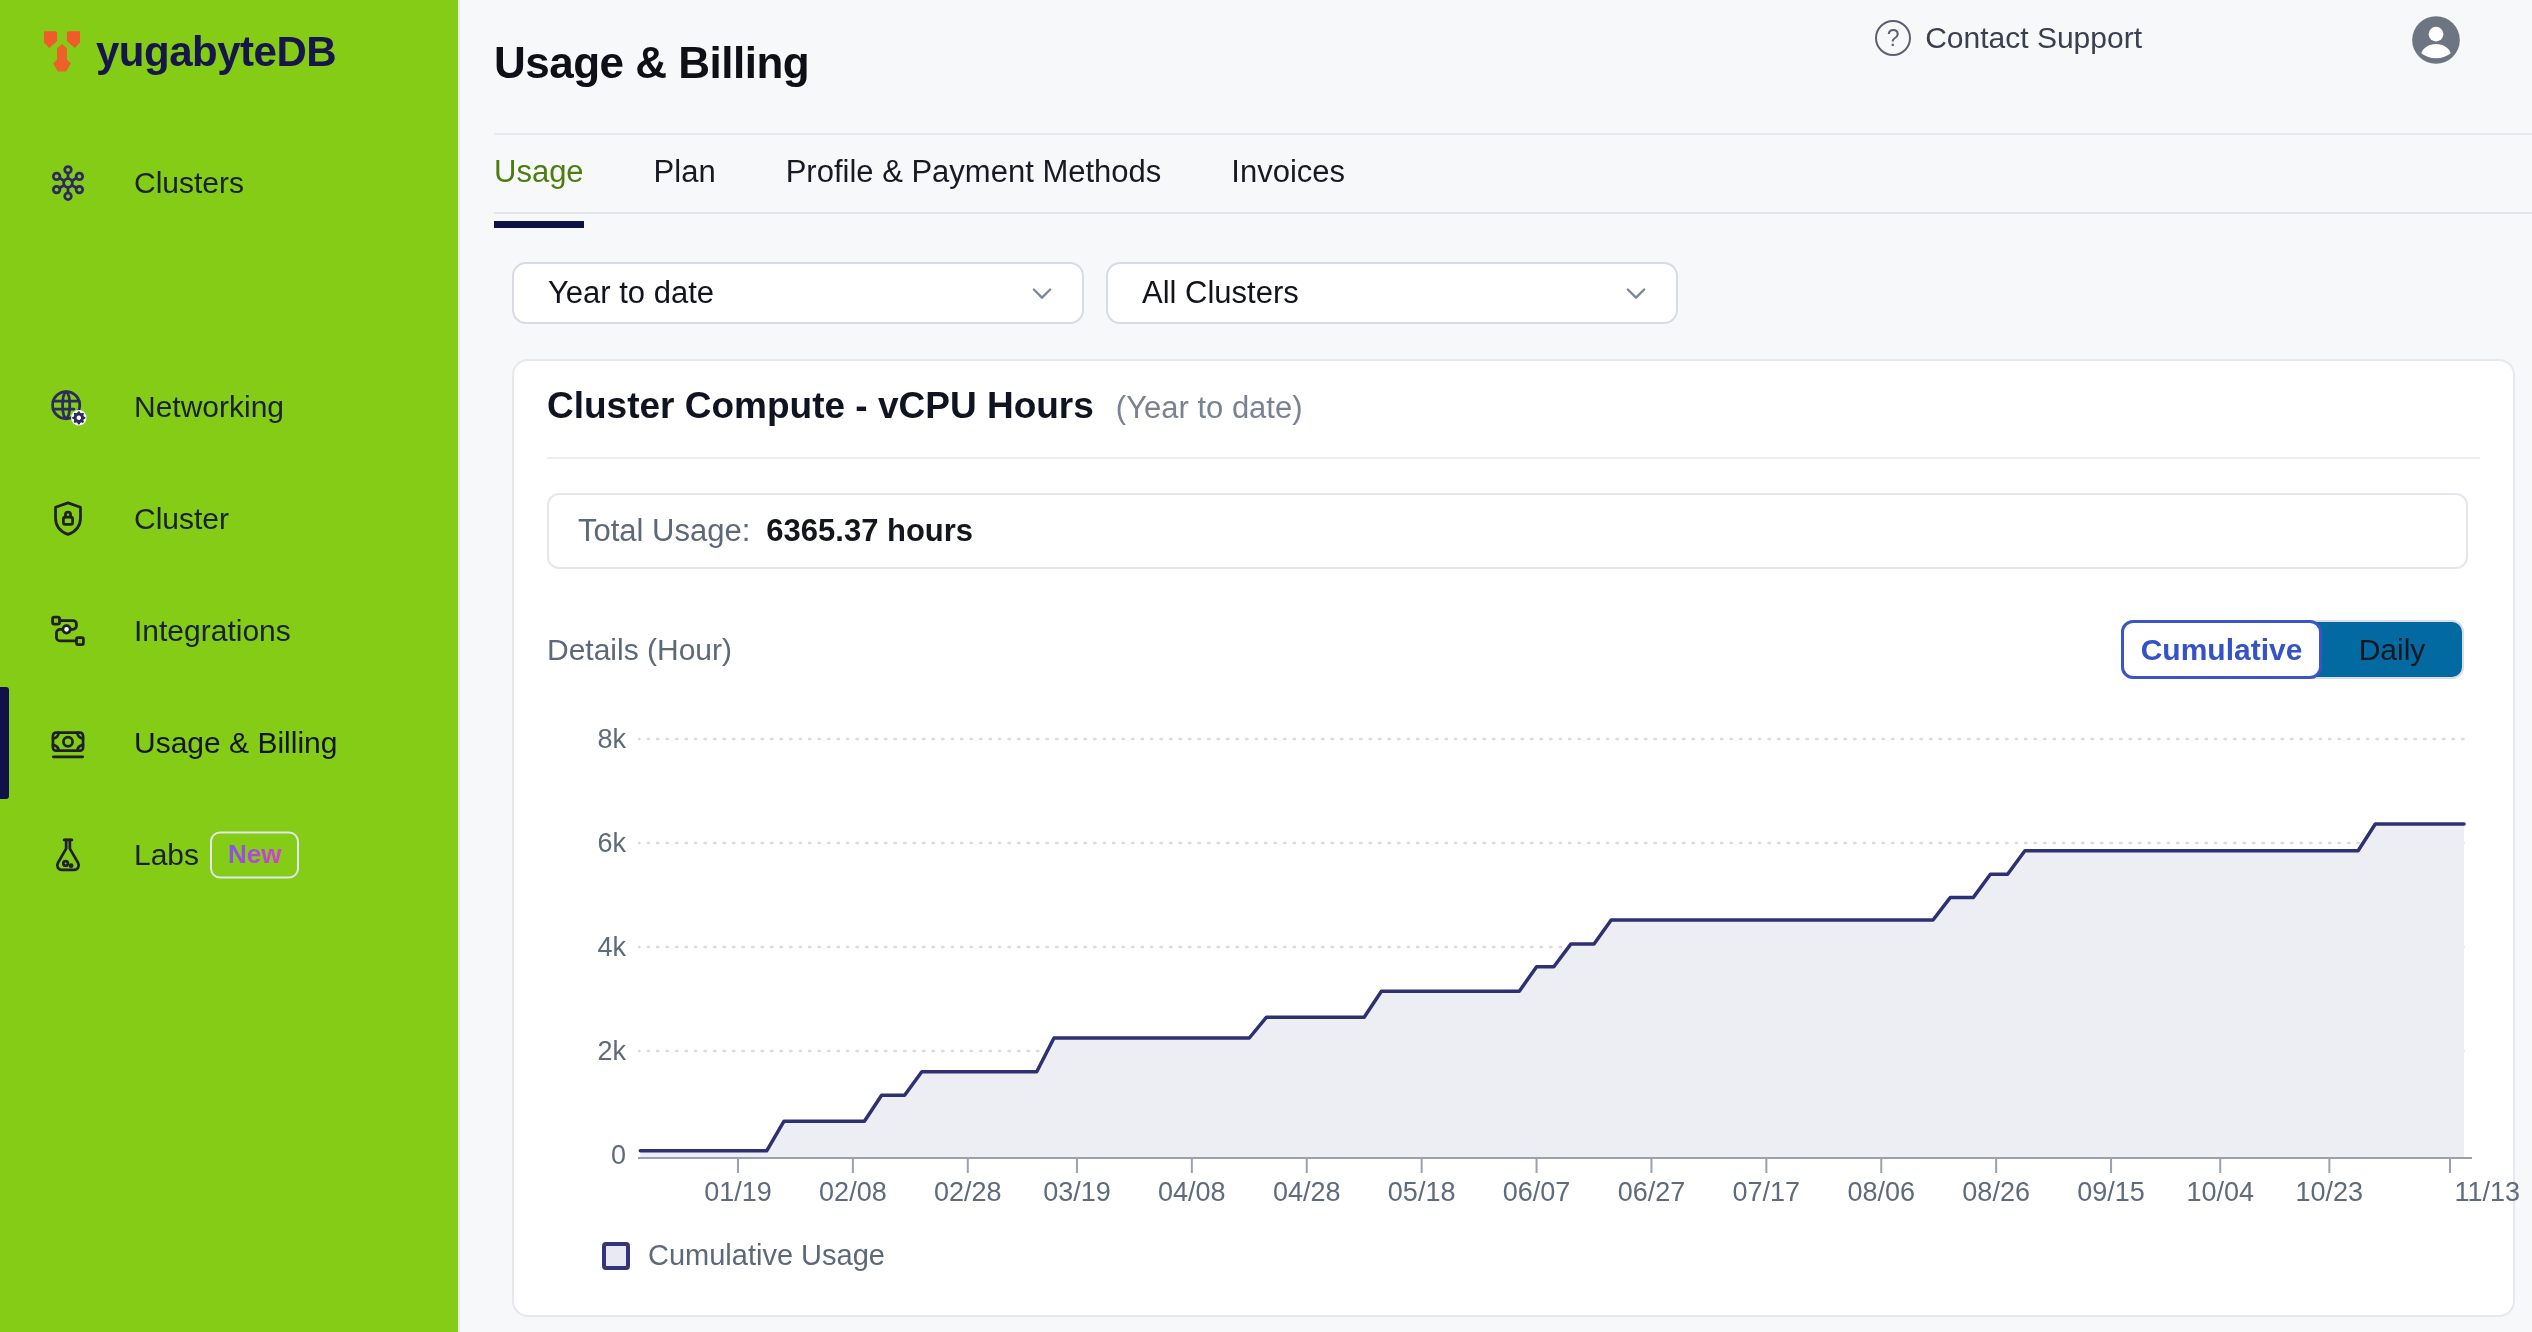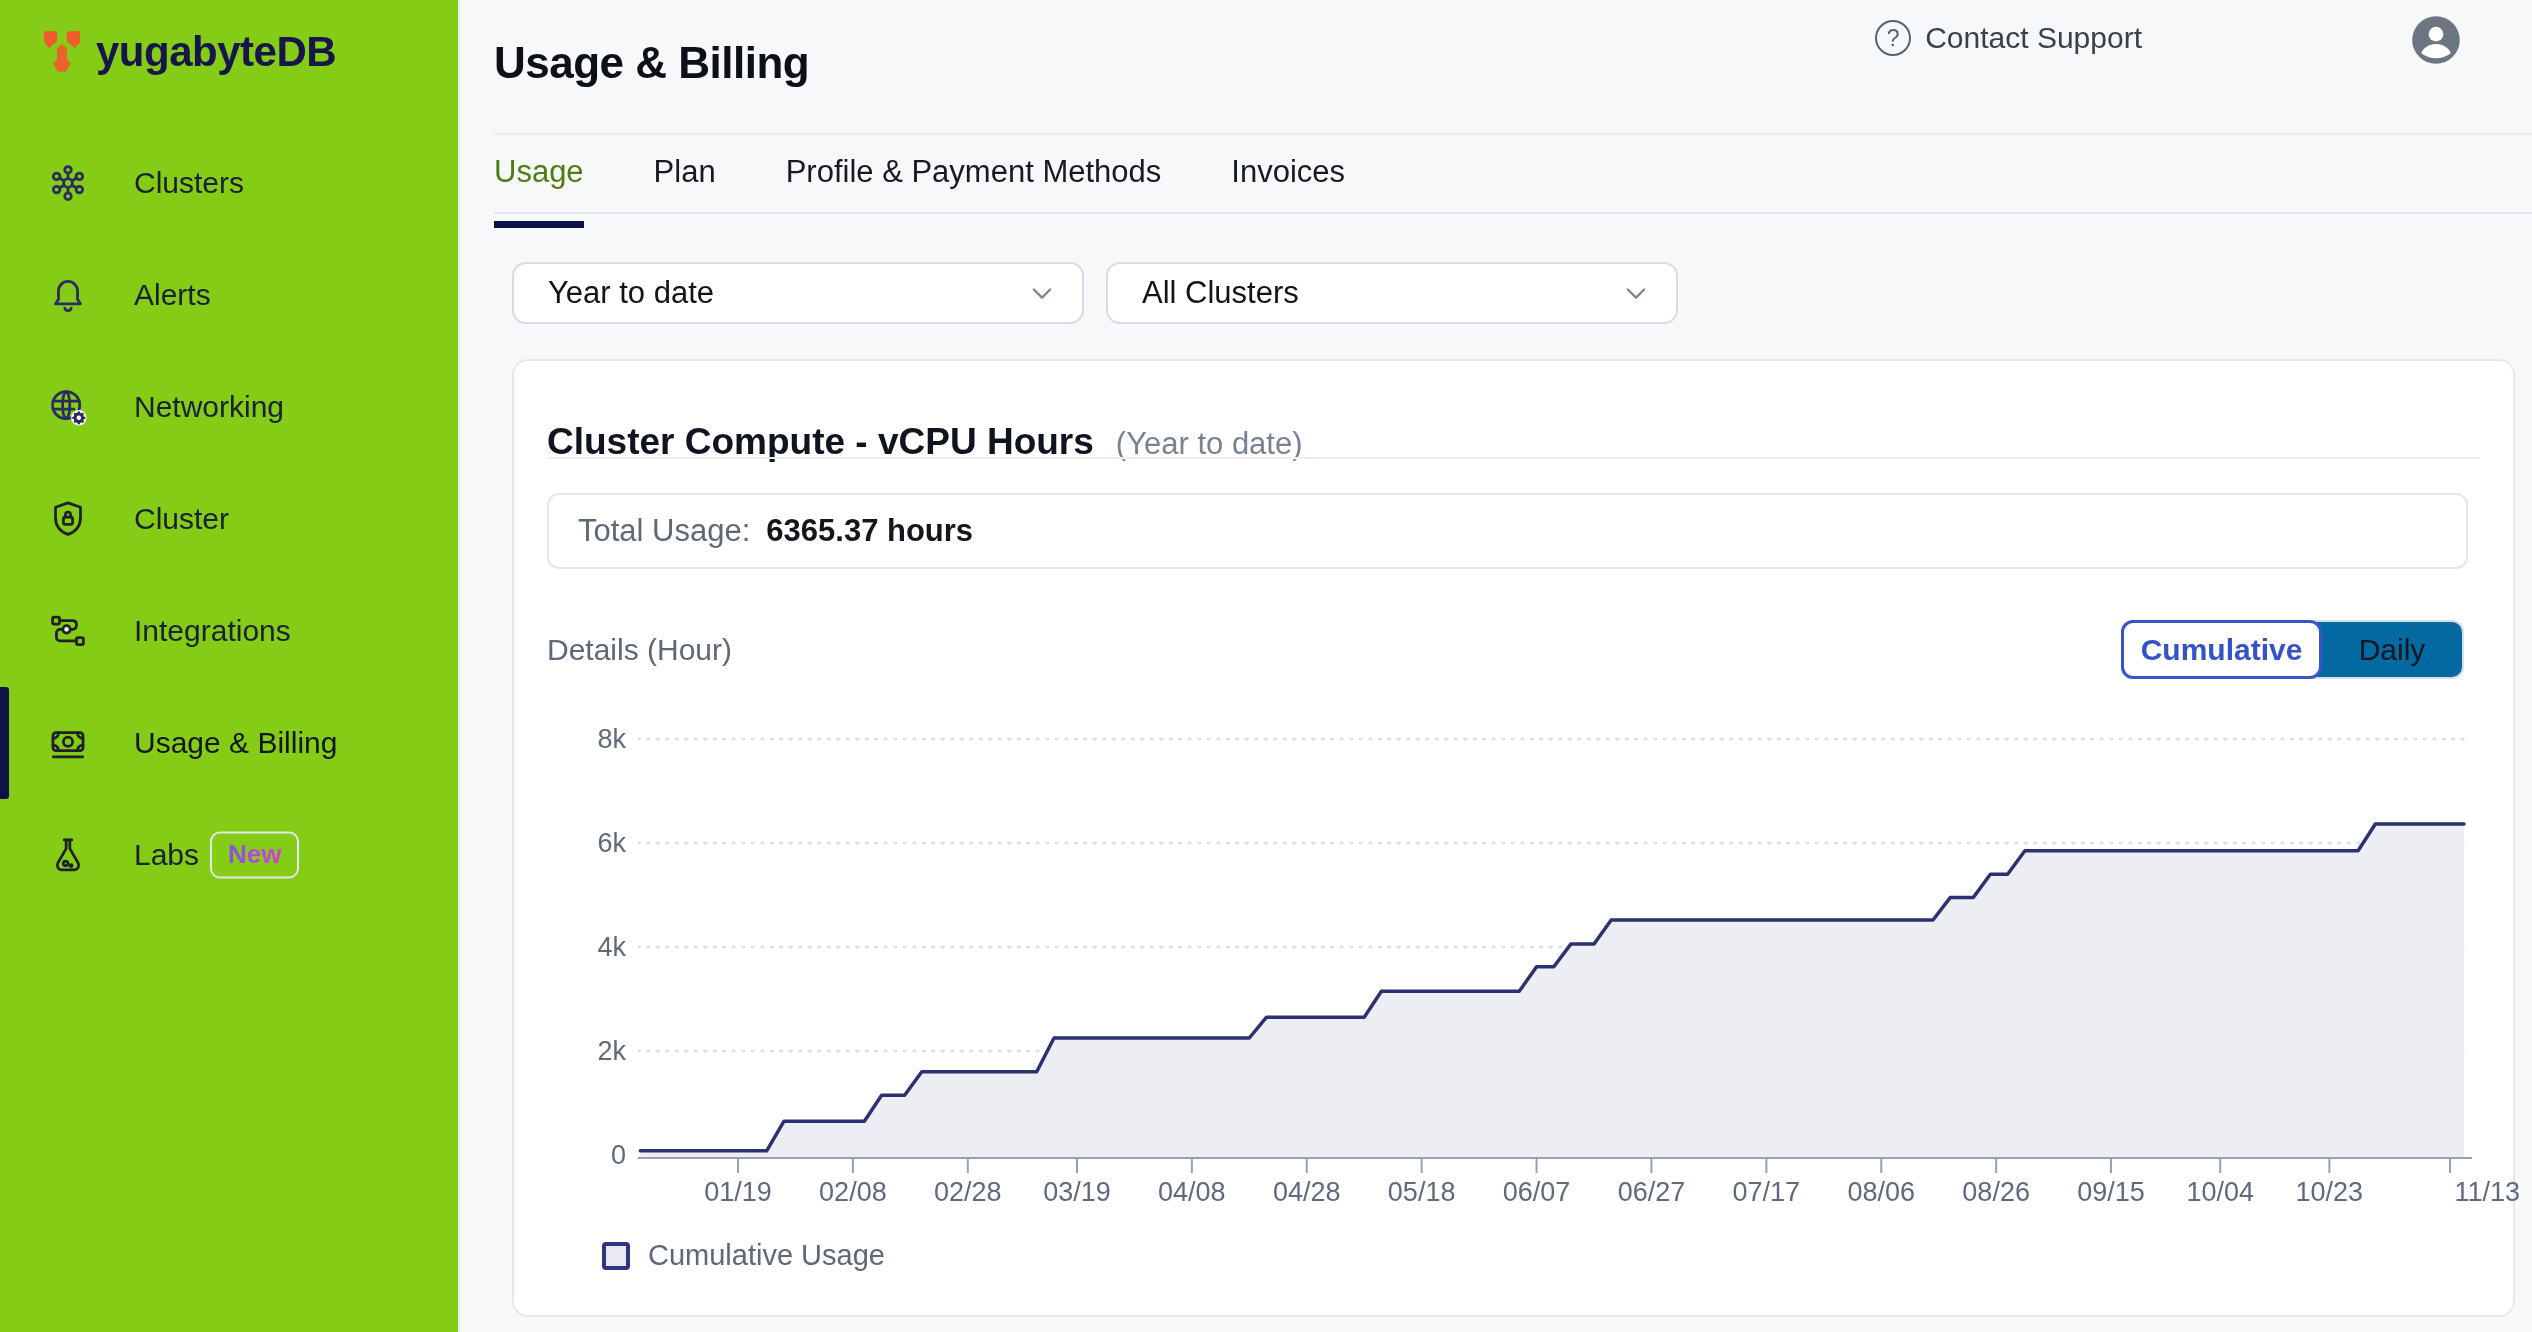--- a/index.html
+++ b/index.html
@@ -42,21 +42,21 @@
 
   
   .select { position:absolute; top:262px; height:62px; background:#fff; border:2px solid #D8DBE3; border-radius:14px; display:flex; align-items:center; cursor:pointer; }
   .select .val { margin-left:34px; font-size:31px; color:#12141C; }
   .select .chev { position:absolute; right:26px; width:28px; height:28px; color:#7D8694; }
   #period-select { left:52px; width:572px; }
   #cluster-select { left:646px; width:572px; }
 
   
   .card { position:absolute; left:52px; top:359px; width:2003px; height:958px; background:#fff; border:2px solid #E6E8EE; border-radius:16px; }
-  .card-title-row { position:absolute; left:33px; top:24px; display:flex; align-items:baseline;margin-top:36px; }
+  .card-title-row { position:absolute; left:33px; top:24px; display:flex; align-items:baseline; }
   .card-title { font-size:37px; font-weight:bold; color:#101320; }
   .card-subtitle { font-size:31px; color:#7A8292; margin-left:22px; }
   .card-divider { position:absolute; left:33px; right:33px; top:96px; height:2px; background:#ECEEF2; }
   .total-box { position:absolute; left:33px; top:132px; width:1921px; height:76px; border:2px solid #E5E7ED; border-radius:12px; display:flex; align-items:center; }
   .total-label { margin-left:29px; font-size:31px; color:#5D6878; }
   .total-value { margin-left:16px; font-size:31px; font-weight:bold; color:#14161E; }
   .details-label { position:absolute; left:33px; top:272px; font-size:30px; color:#5D6878; }
 
   .toggle { position:absolute; top:259px; right:49px; height:59px; display:flex; background:#0369a1; border:2px solid #DADDE4; border-radius:12px; }
   .toggle .t-btn { height:59px; margin:-2px 0; display:flex; align-items:center; justify-content:center; font-size:30px; cursor:pointer; }
@@ -101,29 +101,20 @@
             <circle cx="12" cy="19.2" r="1.8"></circle>
           <line x1="9.9" y1="13.2" x2="7.3" y2="14.7"></line>
             <circle cx="5.8" cy="15.6" r="1.8"></circle>
           <line x1="9.9" y1="10.8" x2="7.3" y2="9.3"></line>
             <circle cx="5.8" cy="8.4" r="1.8"></circle>
         </svg>
       </span>
       <span class="label">Clusters</span>
     </div>
 
-    <div class="nav-item" style="top:239px">
-      <span class="icon icon-navy">
-        <svg viewBox="0 0 24 24" fill="none" stroke="currentColor" stroke-width="1.5" stroke-linecap="round" stroke-linejoin="round">
-          <path d="M12 4.6a5.2 5.2 0 0 0-5.2 5.2v4.6L5.2 16.8h13.6l-1.6-2.4V9.8A5.2 5.2 0 0 0 12 4.6z"></path>
-          <path d="M10.2 19.2a1.9 1.9 0 0 0 3.6 0"></path>
-        </svg>
-      </span>
-      <span class="label">Alerts</span>
-    </div>
 
     <div class="nav-item" style="top:351px">
       <span class="icon icon-navy">
         <svg viewBox="0 0 24 24" fill="none" stroke="currentColor" stroke-width="1.5" stroke-linecap="round">
           <circle cx="11" cy="11" r="7.4"></circle>
           <path d="M11 3.6c-2.6 1.8-2.6 13 0 14.8M11 3.6c2.6 1.8 2.6 13 0 14.8"></path>
           <line x1="3.9" y1="8.8" x2="18.1" y2="8.8"></line>
           <line x1="3.9" y1="13.2" x2="15.2" y2="13.2"></line>
           <circle cx="17.9" cy="17.9" r="4.2" fill="#FFFFFF" stroke="none"></circle>
           <circle cx="17.9" cy="17.9" r="2.1"></circle>

